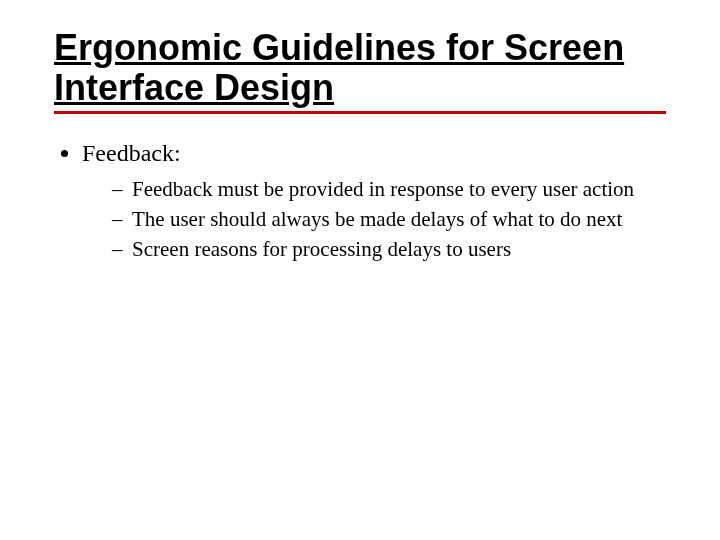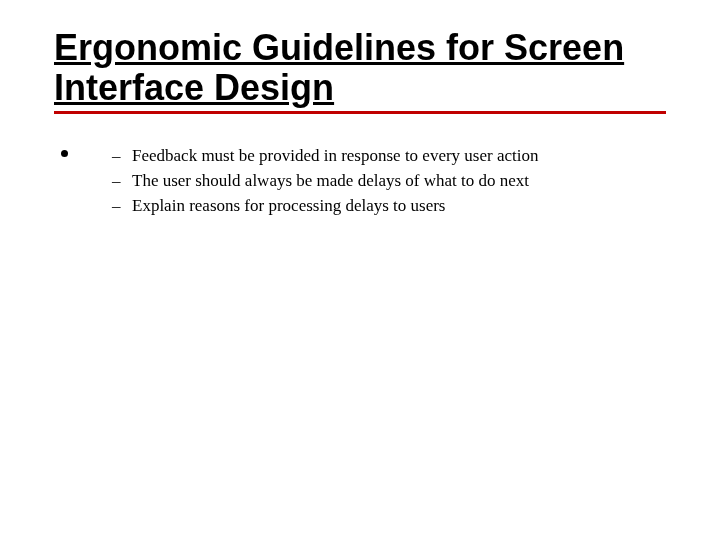--- a/index.html
+++ b/index.html
@@ -41,21 +41,21 @@
     margin: 0;
     padding-left: 28px;
   }
   ul.level1 > li {
     margin-bottom: 10px;
   }
   ul.level2 {
     list-style: none;
     margin: 8px 0 0 0;
     padding-left: 30px;
-    font-size: 17px;
+    font-size: 21px;
     line-height: 1.25;
   }
   ul.level2 > li {
     position: relative;
     padding-left: 20px;
     margin-bottom: 4px;
   }
   ul.level2 > li::before {
     content: "–";
     position: absolute;
@@ -67,21 +67,22 @@
 <body>
 
 <div class="slide">
   <div class="title-wrap">
     <div class="title">Ergonomic Guidelines for Screen Interface Design</div>
   </div>
 
   <div class="body">
     <ul class="level1">
       <li>
+        <span>Feedback:</span>
         <ul class="level2">
           <li><span>Feedback must be provided in response to every user action</span></li>
           <li><span>The user should always be made delays of what to do next</span></li>
-          <li><span>Explain reasons for processing delays to users</span></li>
+          <li><span>Screen reasons for processing delays to users</span></li>
         </ul>
       </li>
     </ul>
   </div>
 </div>
 
 </body></html>

